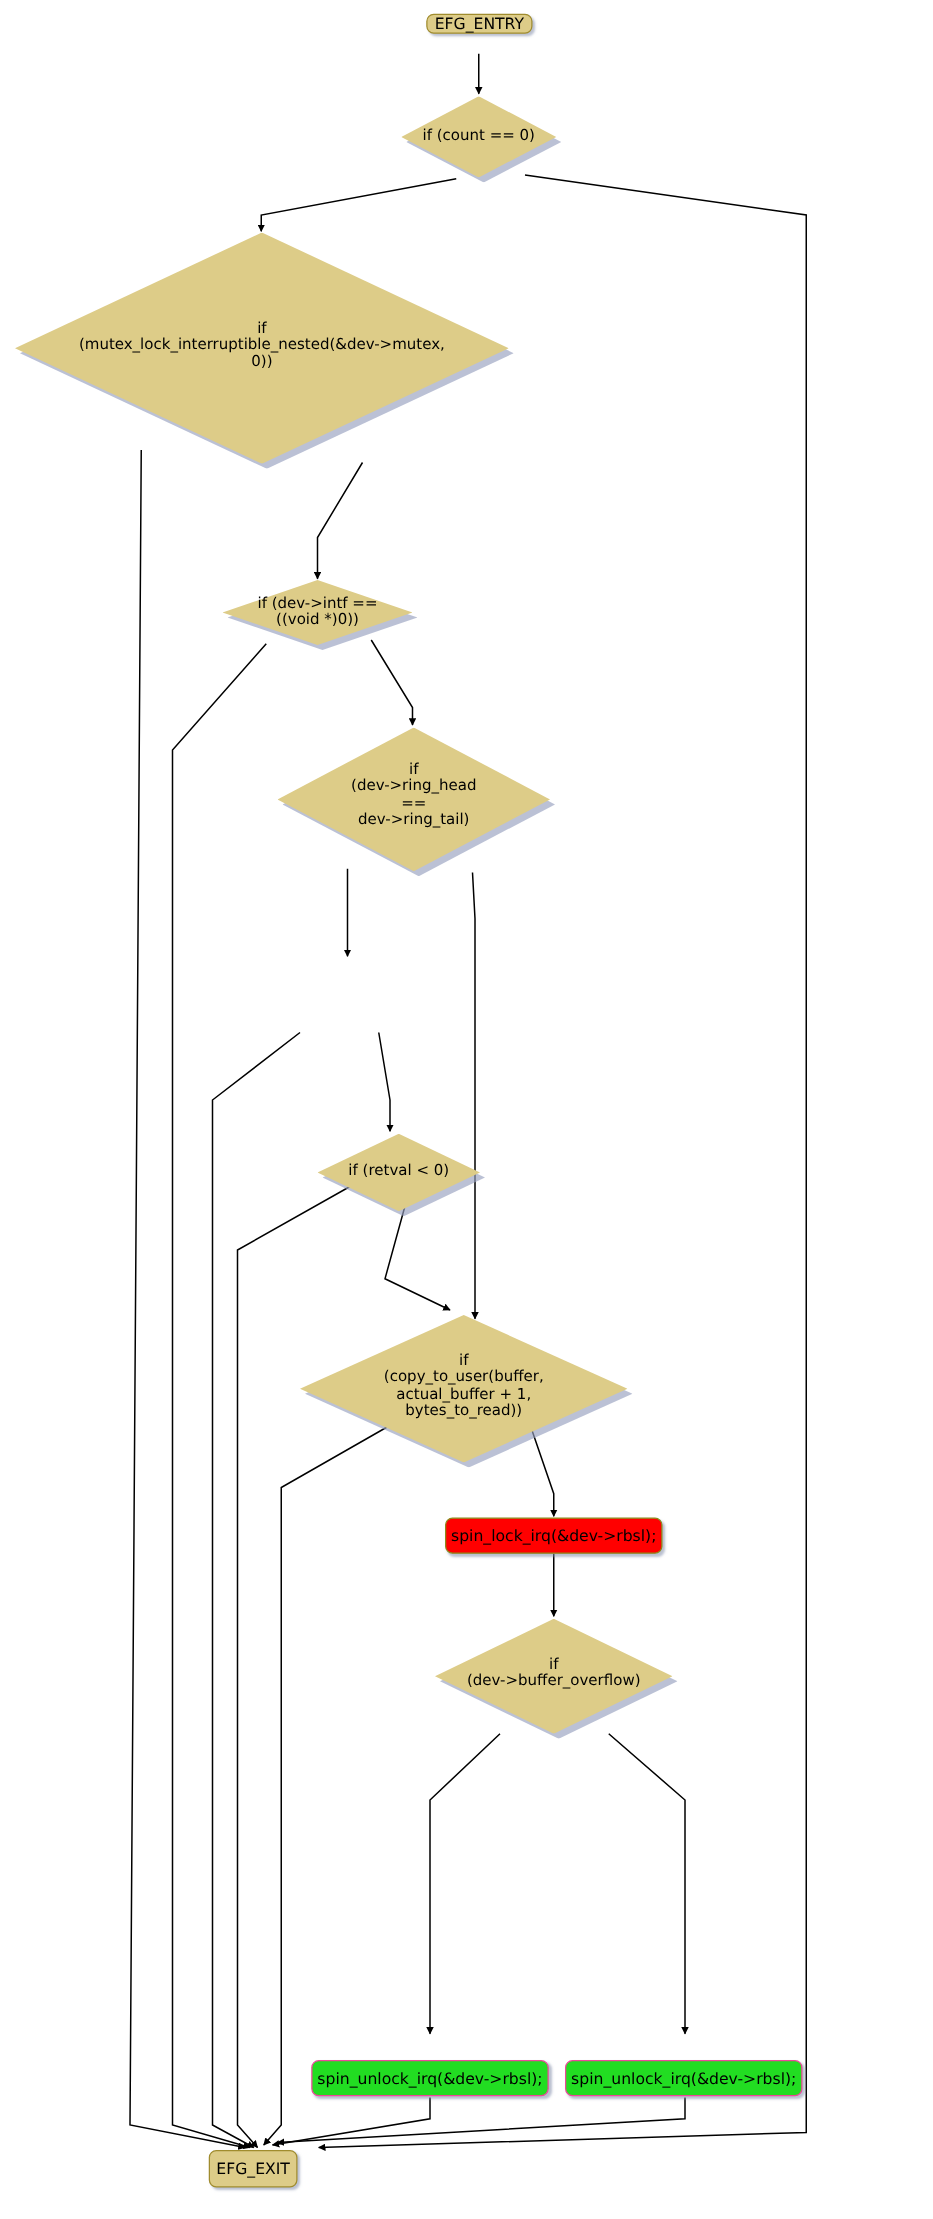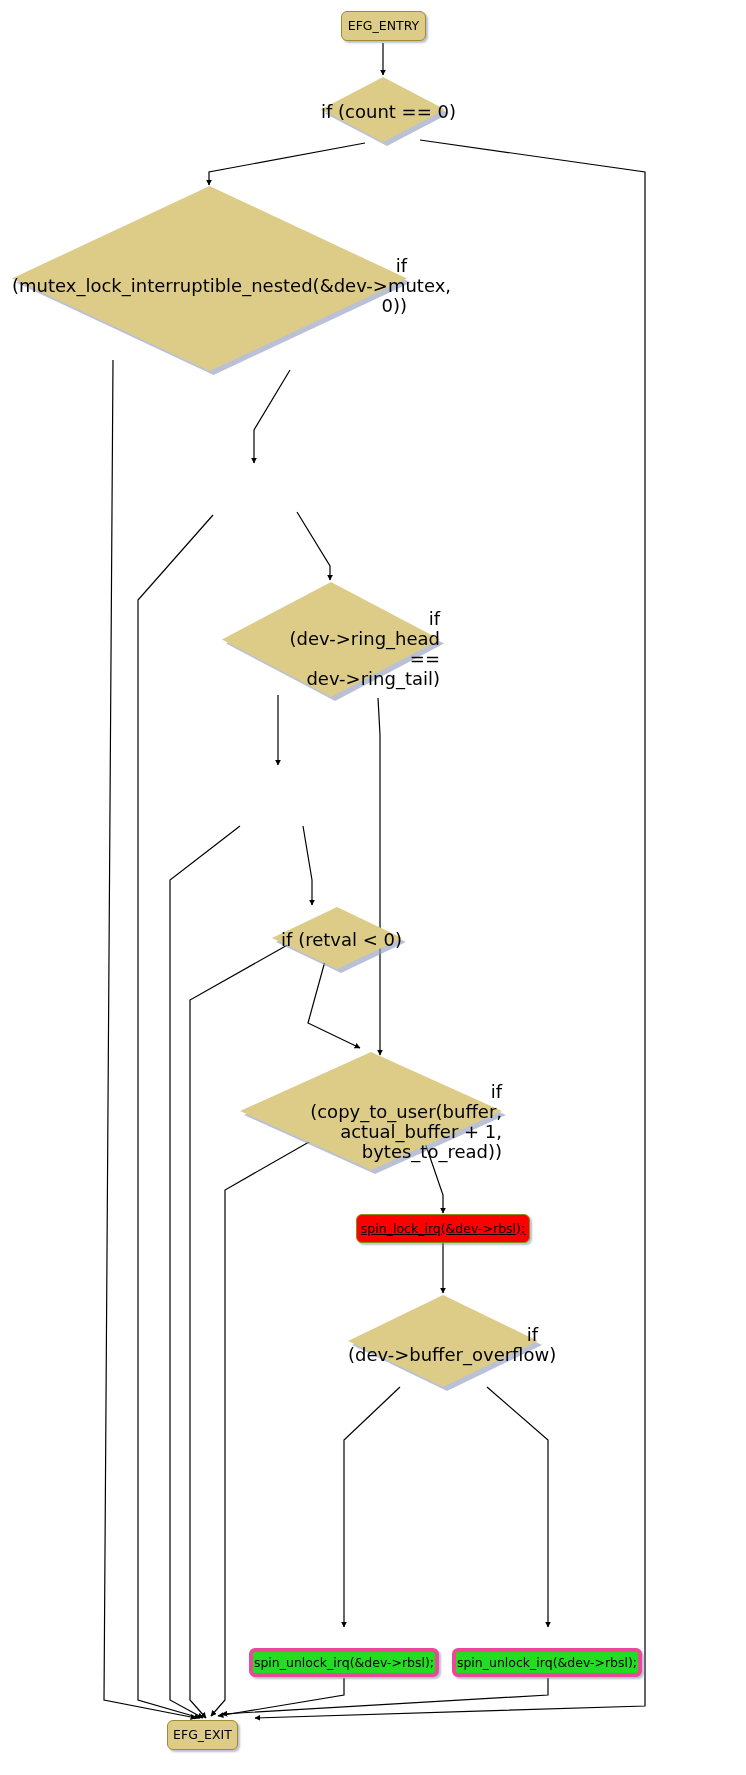--- a/index.html
+++ b/index.html
@@ -49,25 +49,24 @@
   
   .action {
     border-radius: 6px;
     font-size: 12.5px;
     box-shadow: 2px 2px 2px rgba(130,140,170,0.55);
   }
   .action.red {
     background: #FF0000;
     border: 1px solid #8B8B1A;
     color: #000000;
-    text-decoration: underline;
   }
   .action.green {
     background: #22DD22;
-    border: 4px solid #ec4899;
+    border: 1px solid #ec4899;
     color: #000000;
   }
   
   .diamond {
     background: #DDCC88;
     -webkit-clip-path: polygon(50% 0%, 100% 50%, 50% 100%, 0% 50%);
     clip-path: polygon(50% 0%, 100% 50%, 50% 100%, 0% 50%);
     font-size: 12.5px;
   }
   .diamond-shadow {
@@ -76,25 +75,25 @@
     -webkit-clip-path: polygon(50% 0%, 100% 50%, 50% 100%, 0% 50%);
     clip-path: polygon(50% 0%, 100% 50%, 50% 100%, 0% 50%);
   }
   .diamond-wrap {
     position: absolute;
   }
   .diamond-label {
     position: absolute;
     left: 0;
     width: 100%;
-    text-align: right;
+    text-align: center;
     color: #000;
     white-space: pre;
     line-height: 1.12;
-    font-size: 18px;
+    font-size: 12px;
   }
 </style>
 </head>
 <body>
 
 <div id="canvas">
 
   <svg class="edges" width="746" height="1775" viewBox="0 0 746 1775">
     <defs>
       <marker id="arrow" viewBox="0 0 10 10" refX="9" refY="5" markerWidth="5" markerHeight="5" orient="auto-start-reverse">
@@ -138,50 +137,56 @@
       <path d="M 400,1387 L 344,1440 L 344,1627"></path>
 
       <path d="M 487,1387 L 548,1440 L 548,1627"></path>
 
       <path d="M 344,1678 L 344,1695 L 218,1716"></path>
 
       <path d="M 548,1678 L 548,1695 L 222,1714"></path>
     </g>
   </svg>
 
-  <div class="node term" style="left:341px; top:11px; width:85px; height:30px;">
+  <div class="node term" style="left:341px; top:11px; width:85px; height:16px;">
     <span>EFG_ENTRY</span>
   </div>
 
   <div class="diamond-wrap" style="left:321px; top:77px; width:124px; height:65px;">
     <div class="diamond-shadow" style="left:4px; top:4px; width:124px; height:65px;"></div>
     <div class="diamond" style="position:absolute; left:0; top:0; width:124px; height:65px;"></div>
     <div class="diamond-label" style="top:25px;">if (count == 0)</div>
   </div>
 
   <div class="diamond-wrap" style="left:12px; top:186px; width:395px; height:185px;">
     <div class="diamond-shadow" style="left:4px; top:4px; width:395px; height:185px;"></div>
     <div class="diamond" style="position:absolute; left:0; top:0; width:395px; height:185px;"></div>
     <div class="diamond-label" style="top:70px;">if
 (mutex_lock_interruptible_nested(&amp;dev-&gt;mutex,
 0))</div>
   </div>
 
+  <div class="diamond-wrap" style="left:178px; top:464px; width:152px; height:52px;">
+    <div class="diamond-shadow" style="left:4px; top:4px; width:152px; height:52px;"></div>
+    <div class="diamond" style="position:absolute; left:0; top:0; width:152px; height:52px;"></div>
+    <div class="diamond-label" style="top:12px;">if (dev-&gt;intf ==
+((void *)0))</div>
+  </div>
 
   <div class="diamond-wrap" style="left:222px; top:582px; width:218px; height:115px;">
     <div class="diamond-shadow" style="left:4px; top:4px; width:218px; height:115px;"></div>
     <div class="diamond" style="position:absolute; left:0; top:0; width:218px; height:115px;"></div>
     <div class="diamond-label" style="top:27px;">if
 (dev-&gt;ring_head
 ==
 dev-&gt;ring_tail)</div>
   </div>
 
 
-  <div class="diamond-wrap" style="left:272px; top:907px; width:130px; height:62px;">
+  <div class="diamond-wrap" style="left:254px; top:907px; width:130px; height:62px;">
     <div class="diamond-shadow" style="left:4px; top:4px; width:130px; height:62px;"></div>
     <div class="diamond" style="position:absolute; left:0; top:0; width:130px; height:62px;"></div>
     <div class="diamond-label" style="top:23px;">if (retval &lt; 0)</div>
   </div>
 
   <div class="diamond-wrap" style="left:240px; top:1052px; width:262px; height:118px;">
     <div class="diamond-shadow" style="left:4px; top:4px; width:262px; height:118px;"></div>
     <div class="diamond" style="position:absolute; left:0; top:0; width:262px; height:118px;"></div>
     <div class="diamond-label" style="top:30px;">if
 (copy_to_user(buffer,

